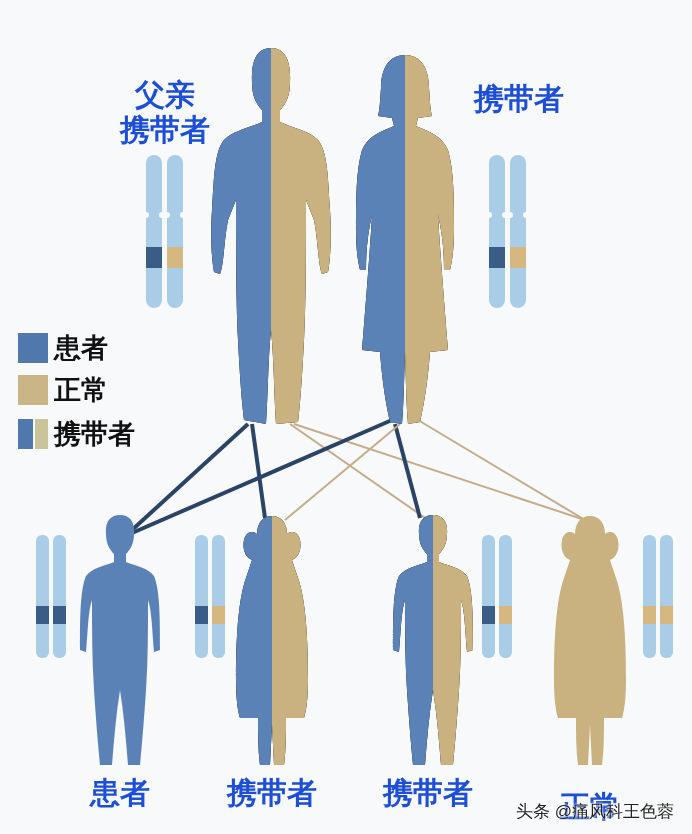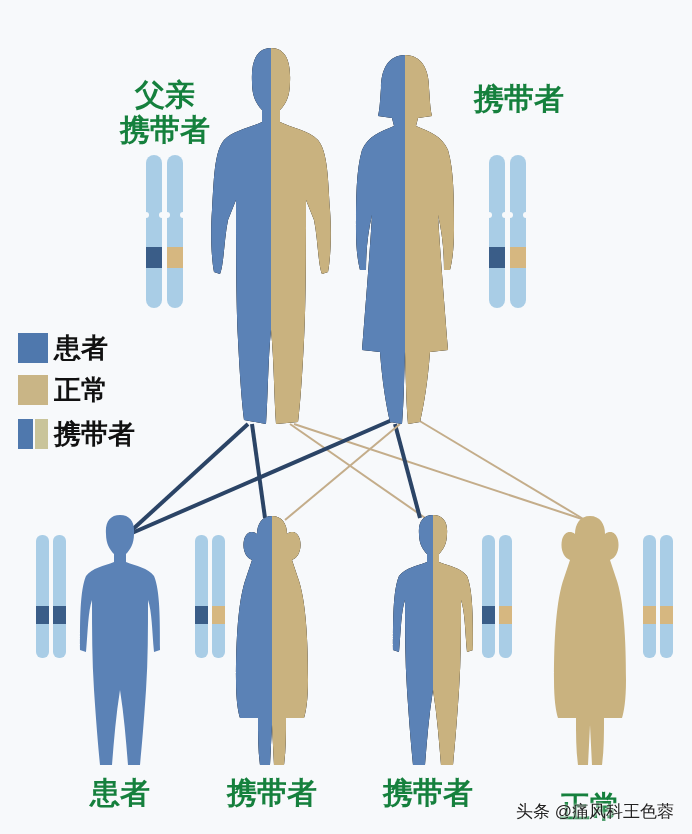--- a/index.html
+++ b/index.html
@@ -1,18 +1,18 @@
 <!DOCTYPE html>
 <html><head>
 <meta charset="utf-8">
 <style>
   html,body{margin:0;padding:0;}
   body{width:692px;height:834px;background:#f7f9fb;position:relative;overflow:hidden;font-family:"DejaVu Sans","Liberation Sans",sans-serif;}
   .abs{position:absolute;}
-  .label{font-weight:bold;color:#15803d;text-align:center;line-height:1.15;}
+  .label{font-weight:bold;color:#1d4ed8;text-align:center;line-height:1.15;}
   .big{font-size:30px;}
   .legend-row{position:absolute;left:18px;display:flex;align-items:center;}
   .swatch{width:30px;height:30px;margin-right:6px;}
   .legend-text{font-size:27px;font-weight:bold;color:#111;}
   .watermark{font-size:17px;color:#222;font-family:Liberation Sans, sans-serif;text-shadow:0 0 3px #fff,0 0 3px #fff;}
   svg{position:absolute;left:0;top:0;}
 </style>
 </head>
 <body>
 

